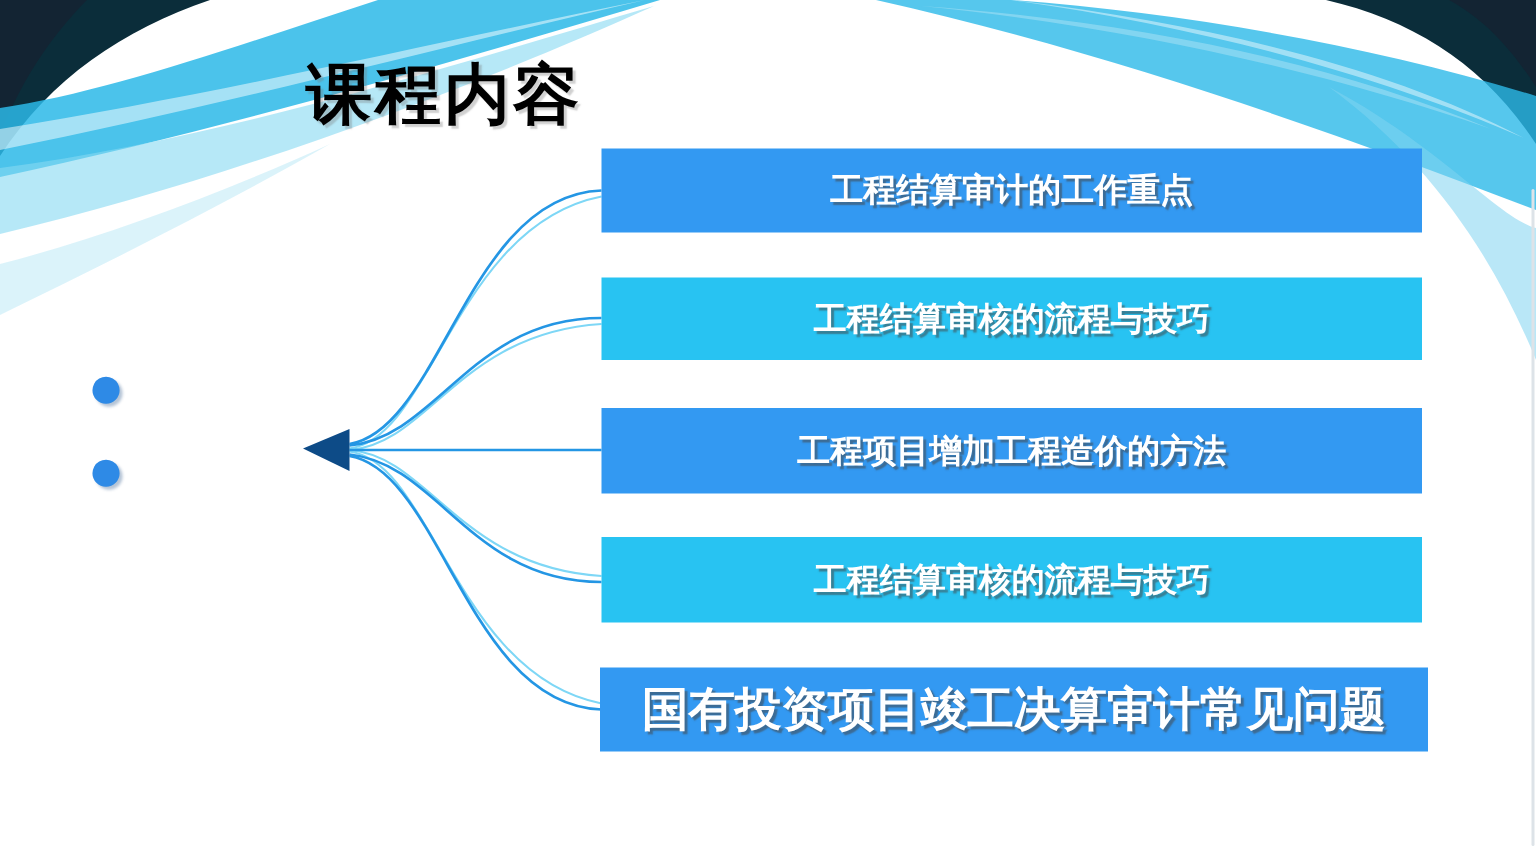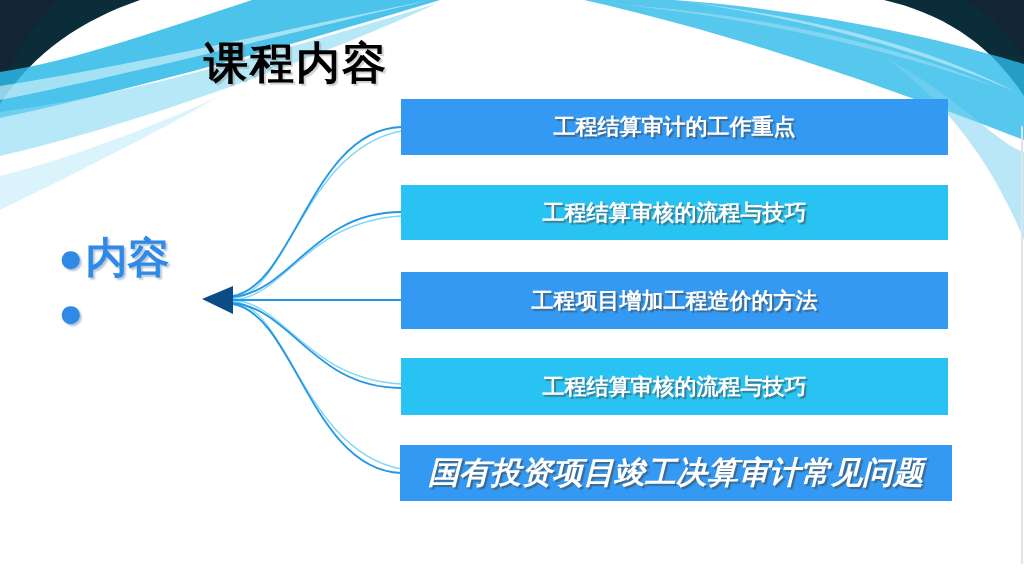--- a/index.html
+++ b/index.html
@@ -36,21 +36,21 @@
     position:absolute;left:401px;width:547px;z-index:2;
     display:flex;align-items:center;justify-content:center;
     color:var(--bar-text,#fff);font-weight:700;font-size:22px;
     text-shadow:2px 2px 1px rgba(70,70,70,.55);
     white-space:nowrap;
   }
   #bar-0{top:99px;height:56px;}
   #bar-1{top:185px;height:55px;}
   #bar-2{top:272px;height:57px;}
   #bar-3{top:358px;height:57px;}
-  #bar-4{top:445px;height:56px;left:400px;width:552px;font-size:31px;font-style:italic;}
+  #bar-4{top:445px;height:56px;left:400px;width:552px;font-size:31px;}
   
   .right-edge-line{
     position:absolute;left:1021px;top:126px;width:2px;height:438px;
     background:#dde3e8;border-radius:2px;z-index:0;
   }
 </style>
 </head>
 <body>
 
 <svg id="wave-tl" class="layer" width="440" height="235" viewBox="0 0 440 235" aria-hidden="true">
@@ -71,21 +71,20 @@
   <path d="M120 0 C250 18 370 52 462 92 C370 44 250 16 120 0 Z" fill="#ffffff" opacity="0.45"></path>
 </svg>
 
 <div class="right-edge-line"></div>
 
 <div class="slide-title">课程内容</div>
 
 <div class="side-label">
   <div class="row">
     <span class="bullet">●</span>
-    <span>内容</span>
   </div>
   <div class="row">
     <span class="bullet">●</span>
   </div>
 </div>
 
 <svg id="connector-layer" class="layer" width="1024" height="576" viewBox="0 0 1024 576" aria-hidden="true">
   <g fill="none" style="stroke:var(--connector-light,#7ed7f6)" stroke-width="1.4">
     <path d="M233 299 C288 292 304 150 401 131"></path>
     <path d="M233 300 C286 296 306 222 401 216"></path>

